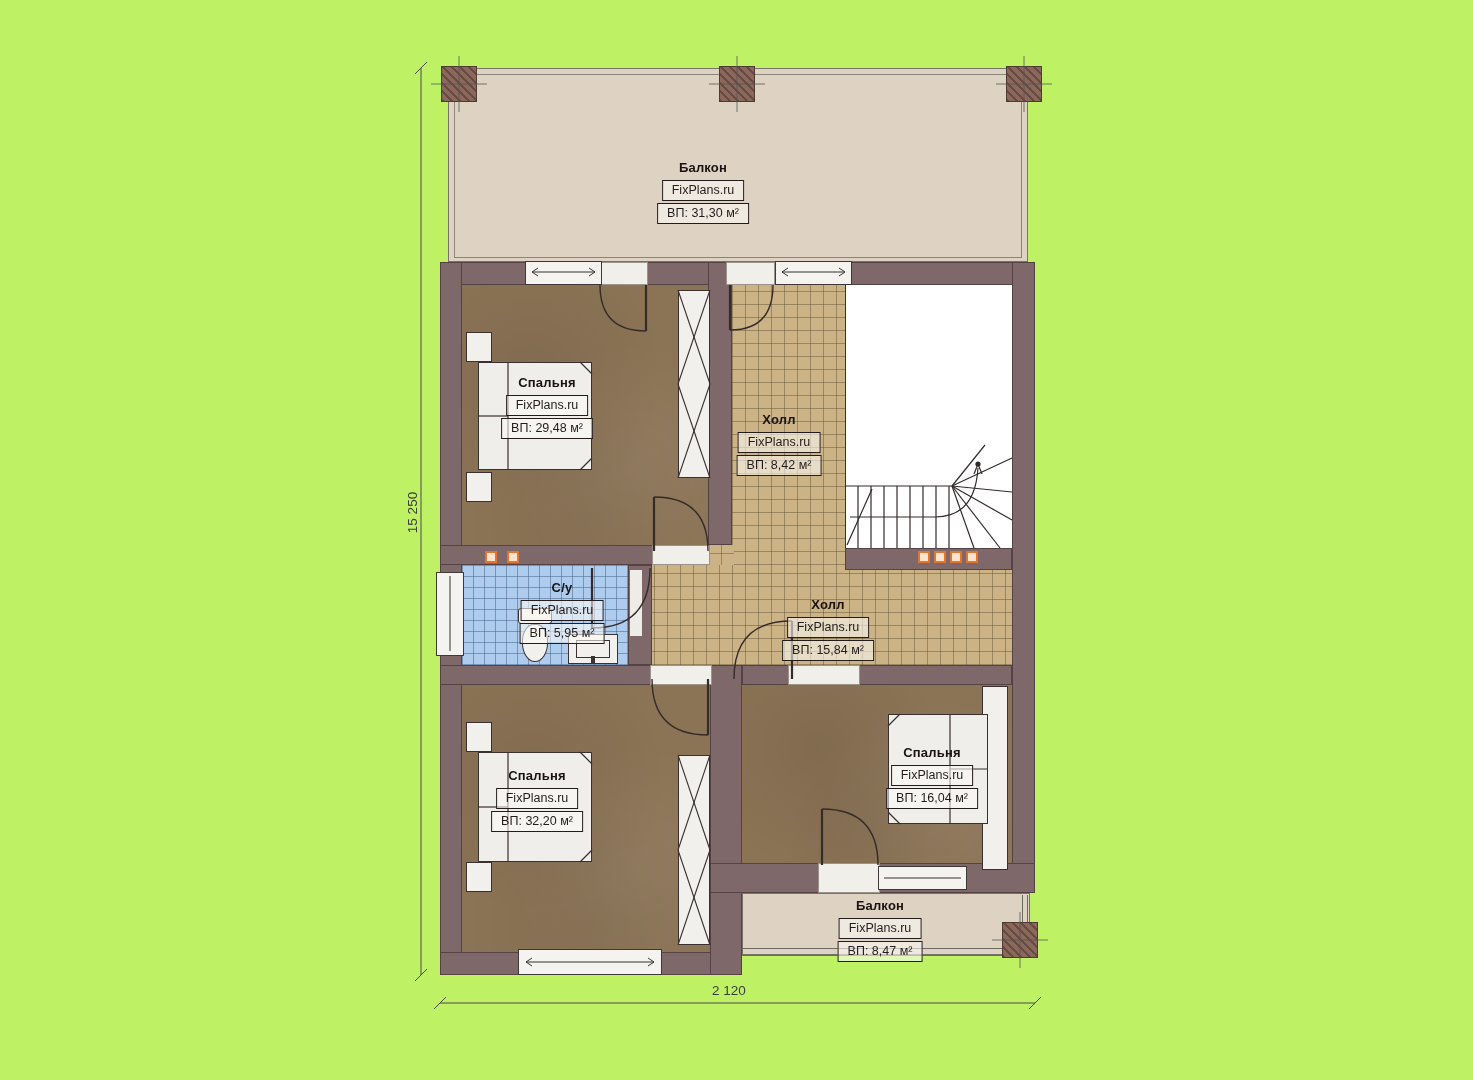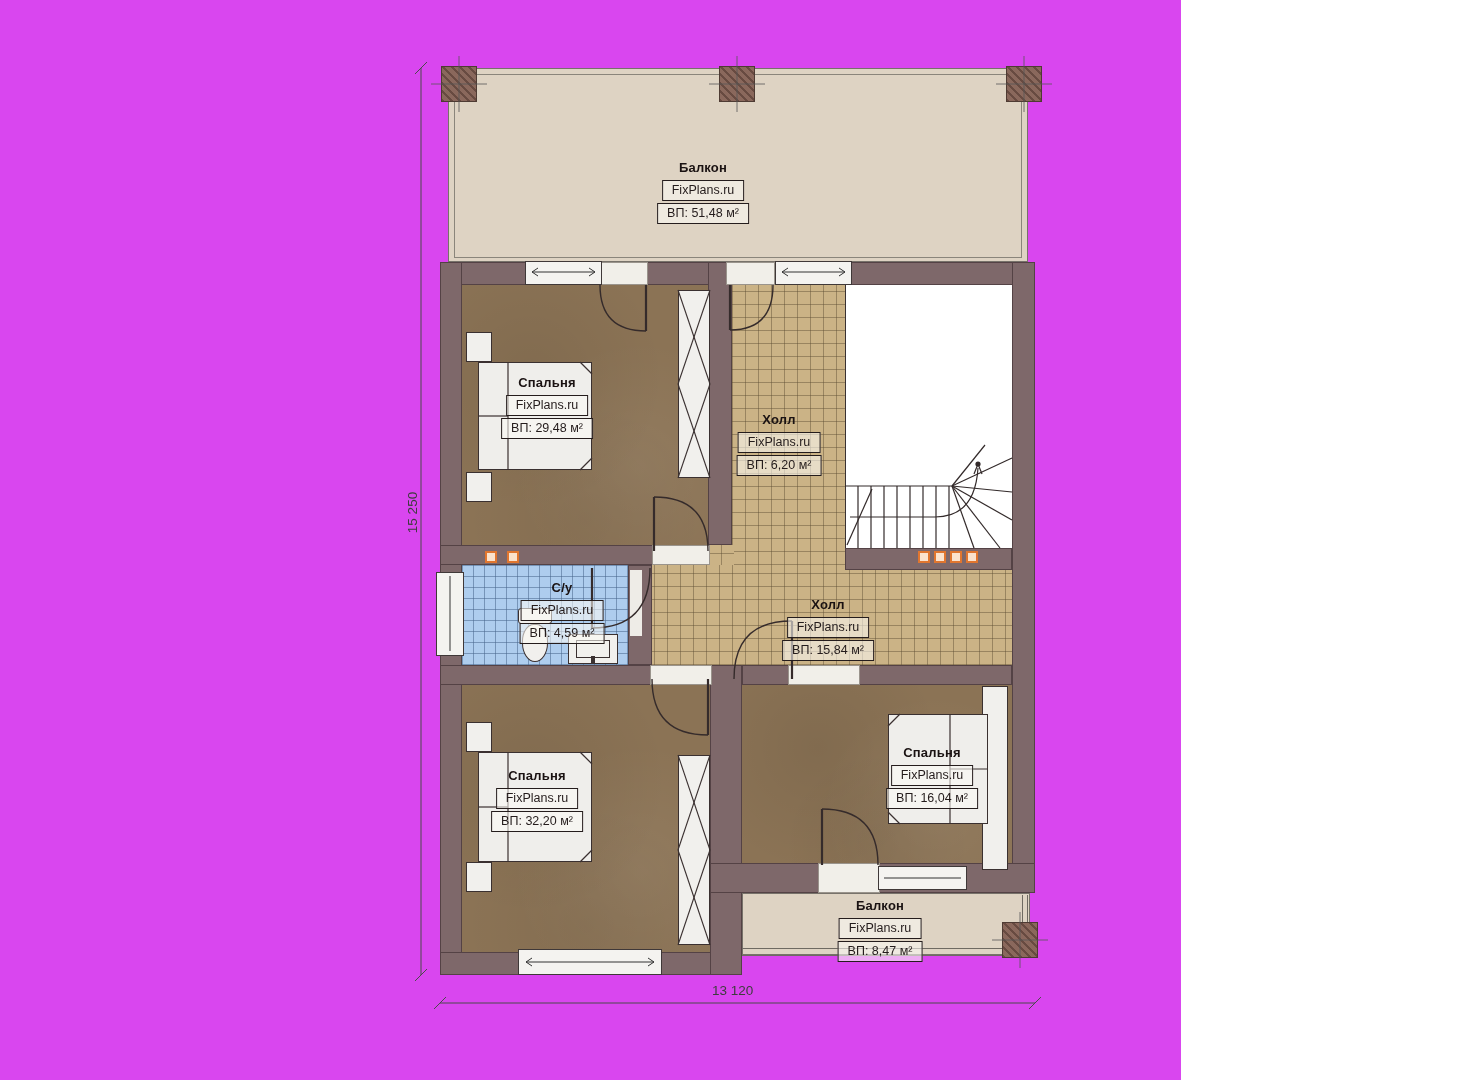--- a/index.html
+++ b/index.html
@@ -1,21 +1,21 @@
 <!DOCTYPE html>
 <html><head>
 <meta charset="utf-8">
 <style>
   * { box-sizing: border-box; margin: 0; padding: 0; }
   html,body { background:#ffffff; }
   body { font-family:"Liberation Sans", sans-serif; }
   #plan {
     position: relative;
-    width: 1181px; height: 1080px;
-    background:#d946ef;
+    width: 1473px; height: 1080px;
+    background:#bef264;
     overflow: hidden;
   }
   .abs { position:absolute; }
 
   
   .floor-brown {
     background-color:#8b7355;
     background-image:
       radial-gradient(circle at 28% 35%, rgba(0,0,0,.07), transparent 55%),
       radial-gradient(circle at 72% 70%, rgba(255,255,255,.06), transparent 50%),
@@ -271,39 +271,39 @@
       <line x1="415" y1="981" x2="427" y2="969"></line>
       <line x1="440" y1="1003" x2="1035" y2="1003"></line>
       <line x1="434" y1="1009" x2="446" y2="997"></line>
       <line x1="1029" y1="1009" x2="1041" y2="997"></line>
     </g>
   </svg>
 
   <div class="room-label" style="left:703px;top:160px;">
     <div class="room-name">Балкон</div>
     <div class="label-box-wrap"><span class="label-box">FixPlans.ru</span></div>
-    <div class="label-box-wrap"><span class="label-box">ВП: 51,48 м²</span></div>
+    <div class="label-box-wrap"><span class="label-box">ВП: 31,30 м²</span></div>
   </div>
 
   <div class="room-label" style="left:547px;top:375px;">
     <div class="room-name">Спальня</div>
     <div class="label-box-wrap"><span class="label-box">FixPlans.ru</span></div>
     <div class="label-box-wrap"><span class="label-box">ВП: 29,48 м²</span></div>
   </div>
 
   <div class="room-label" style="left:779px;top:412px;">
     <div class="room-name">Холл</div>
     <div class="label-box-wrap"><span class="label-box">FixPlans.ru</span></div>
-    <div class="label-box-wrap"><span class="label-box">ВП: 6,20 м²</span></div>
+    <div class="label-box-wrap"><span class="label-box">ВП: 8,42 м²</span></div>
   </div>
 
   <div class="room-label" style="left:562px;top:580px;">
     <div class="room-name">С/у</div>
     <div class="label-box-wrap"><span class="label-box">FixPlans.ru</span></div>
-    <div class="label-box-wrap"><span class="label-box">ВП: 4,59 м²</span></div>
+    <div class="label-box-wrap"><span class="label-box">ВП: 5,95 м²</span></div>
   </div>
 
   <div class="room-label" style="left:828px;top:597px;">
     <div class="room-name">Холл</div>
     <div class="label-box-wrap"><span class="label-box">FixPlans.ru</span></div>
     <div class="label-box-wrap"><span class="label-box">ВП: 15,84 м²</span></div>
   </div>
 
   <div class="room-label" style="left:537px;top:768px;">
     <div class="room-name">Спальня</div>
@@ -317,15 +317,15 @@
     <div class="label-box-wrap"><span class="label-box">ВП: 16,04 м²</span></div>
   </div>
 
   <div class="room-label" style="left:880px;top:898px;">
     <div class="room-name">Балкон</div>
     <div class="label-box-wrap"><span class="label-box">FixPlans.ru</span></div>
     <div class="label-box-wrap"><span class="label-box">ВП: 8,47 м²</span></div>
   </div>
 
   <div class="dim-text" style="left:392px;top:505px;transform:rotate(-90deg);transform-origin:center;">15 250</div>
-  <div class="dim-text" style="left:712px;top:983px;">13 120</div>
+  <div class="dim-text" style="left:712px;top:983px;">2 120</div>
 
 </div>
 
 </body></html>

